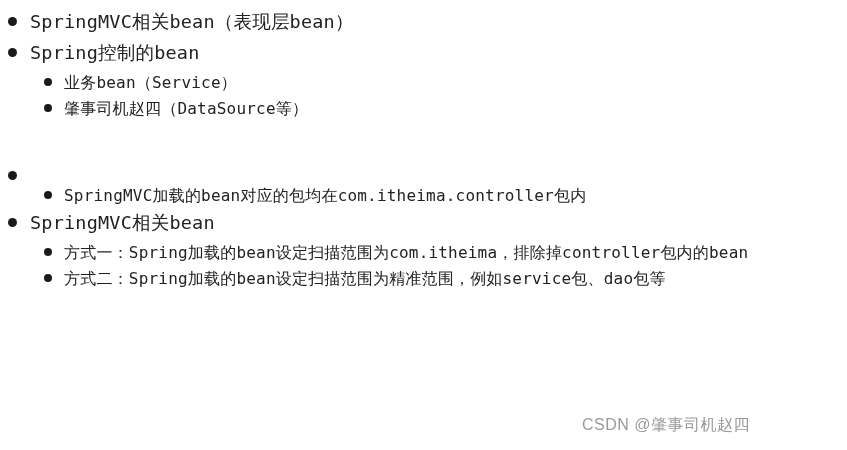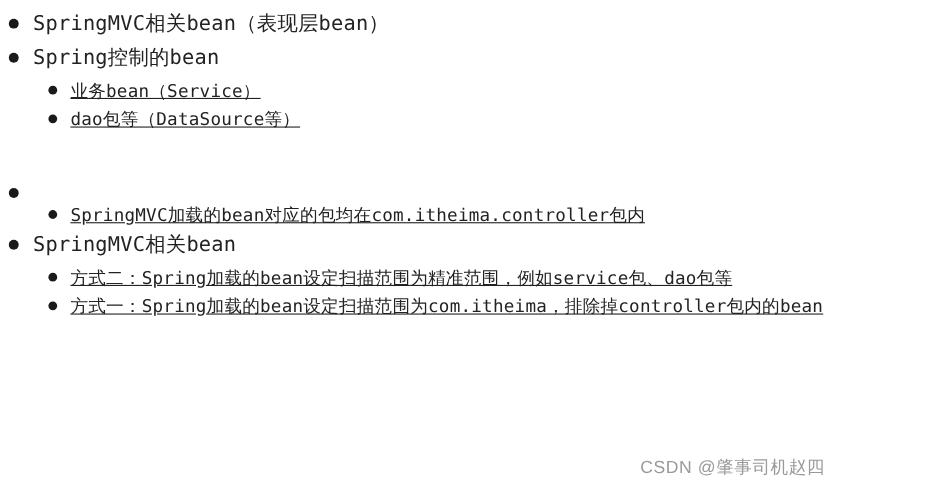--- a/index.html
+++ b/index.html
@@ -63,21 +63,20 @@
   }
   .l1 .txt {
     font-size: 18.5px;
     line-height: 28px;
     letter-spacing: 0.2px;
   }
   .l2 .txt {
     font-size: 16px;
     line-height: 26px;
     letter-spacing: 0.2px;
-    text-decoration: underline;
   }
   .gap-l1 { margin-bottom: 3px; }
   .spacer-big { height: 40px; }
   .sub-block { margin-top: 6px; }
   .watermark {
     position: absolute;
     right: 4px;
     bottom: 14px;
     font-family: "Liberation Sans", sans-serif;
     font-size: 16px;
@@ -102,21 +101,21 @@
     </li>
   </ul>
 
   <ul class="level2 sub-block">
     <li class="item l2">
       <span class="bullet"></span>
       <span class="txt">业务bean（Service）</span>
     </li>
     <li class="item l2">
       <span class="bullet"></span>
-      <span class="txt">dao包等（DataSource等）</span>
+      <span class="txt">肇事司机赵四（DataSource等）</span>
     </li>
   </ul>
 
   <div class="spacer-big"></div>
 
   <ul class="level1">
     <li class="item l1 gap-l1">
       <span class="bullet"></span>
     </li>
   </ul>
@@ -131,22 +130,22 @@
   <ul class="level1">
     <li class="item l1 gap-l1">
       <span class="bullet"></span>
       <span class="txt">SpringMVC相关bean</span>
     </li>
   </ul>
 
   <ul class="level2 sub-block">
     <li class="item l2">
       <span class="bullet"></span>
-      <span class="txt">方式二：Spring加载的bean设定扫描范围为精准范围，例如service包、dao包等</span>
+      <span class="txt">方式一：Spring加载的bean设定扫描范围为com.itheima，排除掉controller包内的bean</span>
     </li>
     <li class="item l2">
       <span class="bullet"></span>
-      <span class="txt">方式一：Spring加载的bean设定扫描范围为com.itheima，排除掉controller包内的bean</span>
+      <span class="txt">方式二：Spring加载的bean设定扫描范围为精准范围，例如service包、dao包等</span>
     </li>
   </ul>
 
   <div class="watermark">CSDN @肇事司机赵四</div>
 </div>
 
 </body></html>

